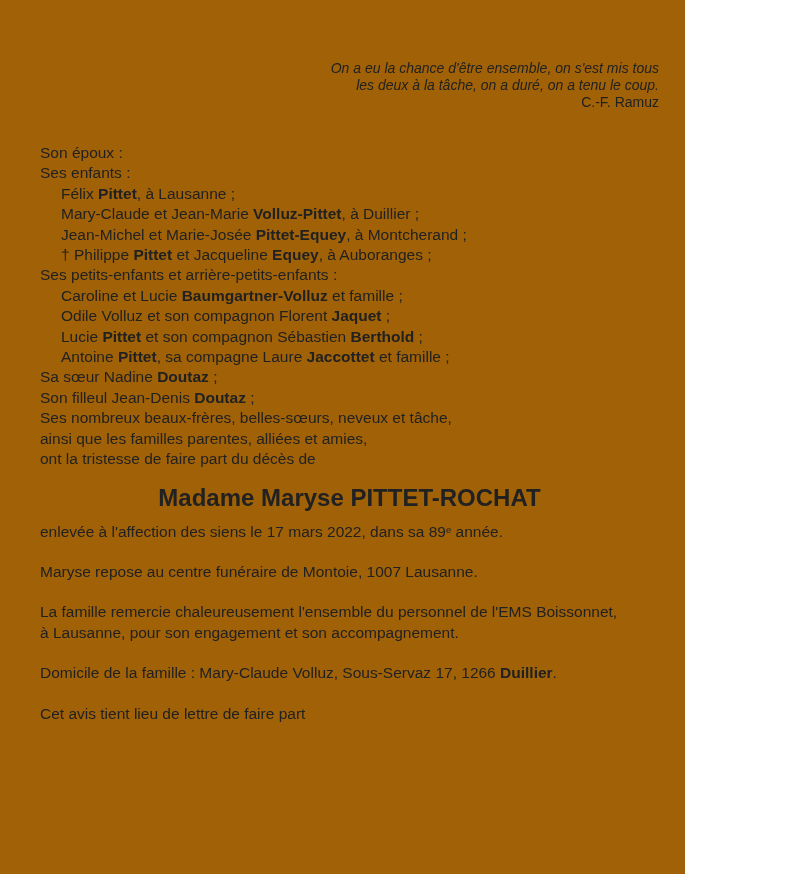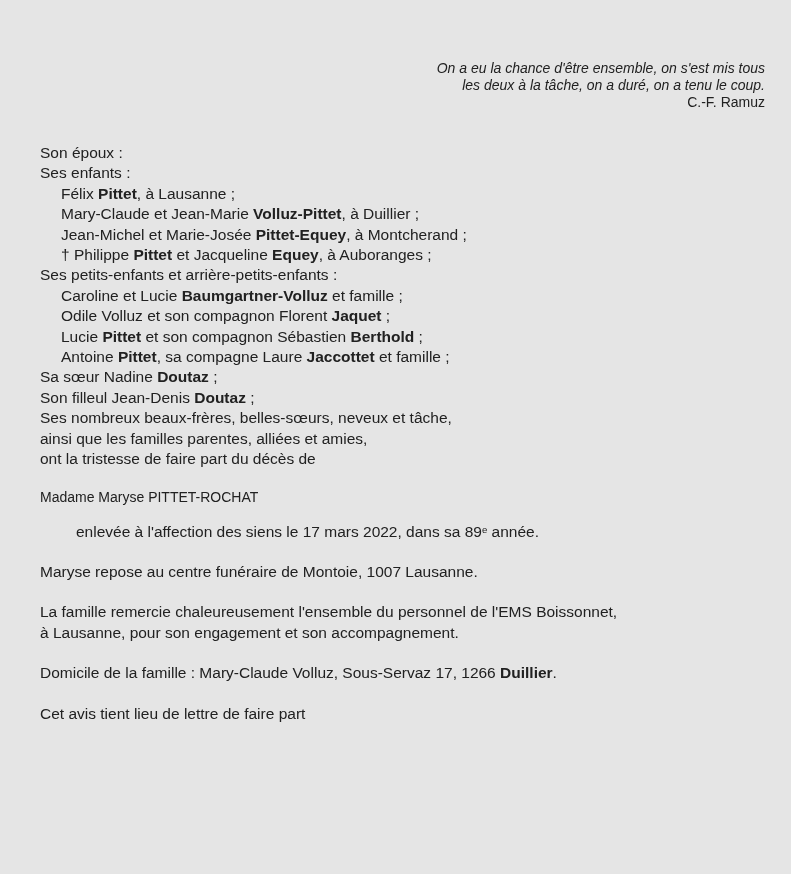--- a/index.html
+++ b/index.html
@@ -1,51 +1,52 @@
 <!DOCTYPE html>
 <html lang="fr"><head>
 <meta charset="utf-8">
 <style>
   html, body { margin: 0; padding: 0; background: #ffffff; }
   .page {
     position: relative;
-    width: 791px;
+    width: 685px;
     height: 874px;
     box-sizing: border-box;
-    background: #e5e5e5;
+    background: #a16207;
     color: #212121;
     font-family: "Liberation Sans", sans-serif;
     padding: 60px 26px 0 40px;
     overflow: hidden;
   }
   .quote {
     text-align: right;
     font-style: italic;
     font-size: 14px;
     line-height: 17px;
   }
   .quote .q-attr { font-style: normal; }
   .family {
     margin-top: 32px;
     font-size: 15.5px;
     line-height: 20.4px;
   }
   .family .line.indent { padding-left: 21px; }
   .heading {
     margin-top: 16px;
-    font-weight: 400;
-    font-size: 14px;
+    text-align: center;
+    font-weight: 700;
+    font-size: 24px;
     line-height: 23px;
   }
   .para {
     margin-top: 20px;
     font-size: 15.5px;
     line-height: 20.4px;
   }
-  .para.mt-sm { margin-top: 13px; margin-left: 36px; }
+  .para.mt-sm { margin-top: 13px; }
   .para.center { }
   .b { font-weight: 700; }
   sup {
     font-size: 0.62em;
     line-height: 0;
     vertical-align: 0.42em;
   }
 </style>
 </head>
 <body>

